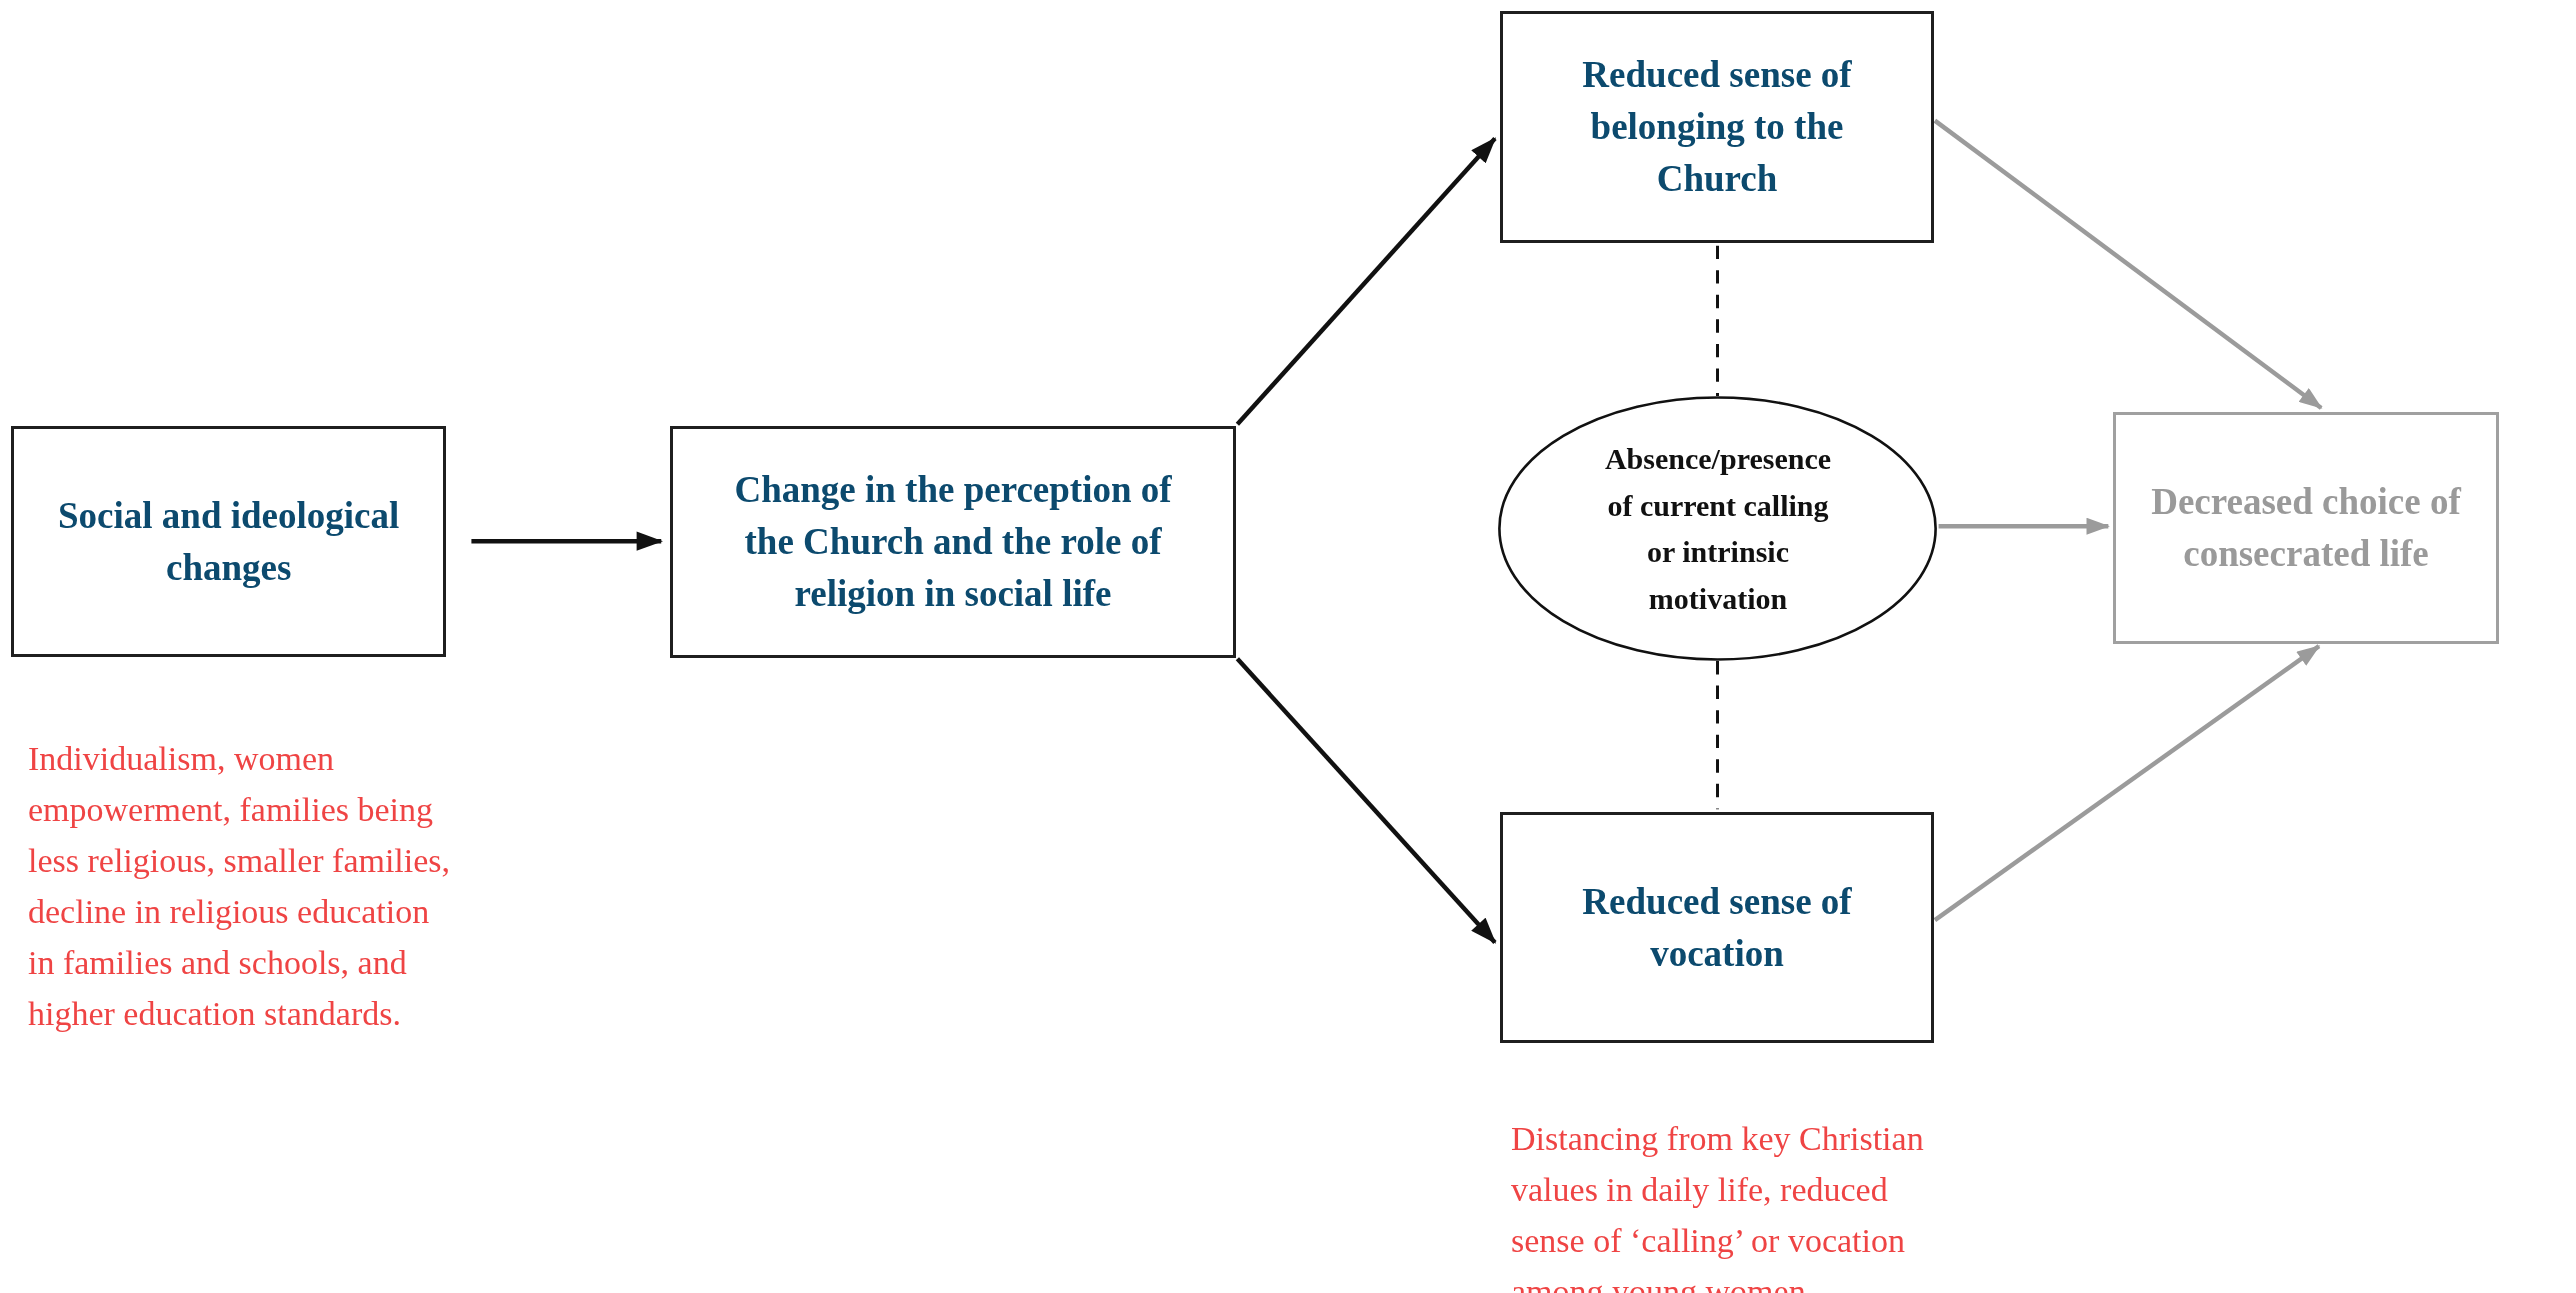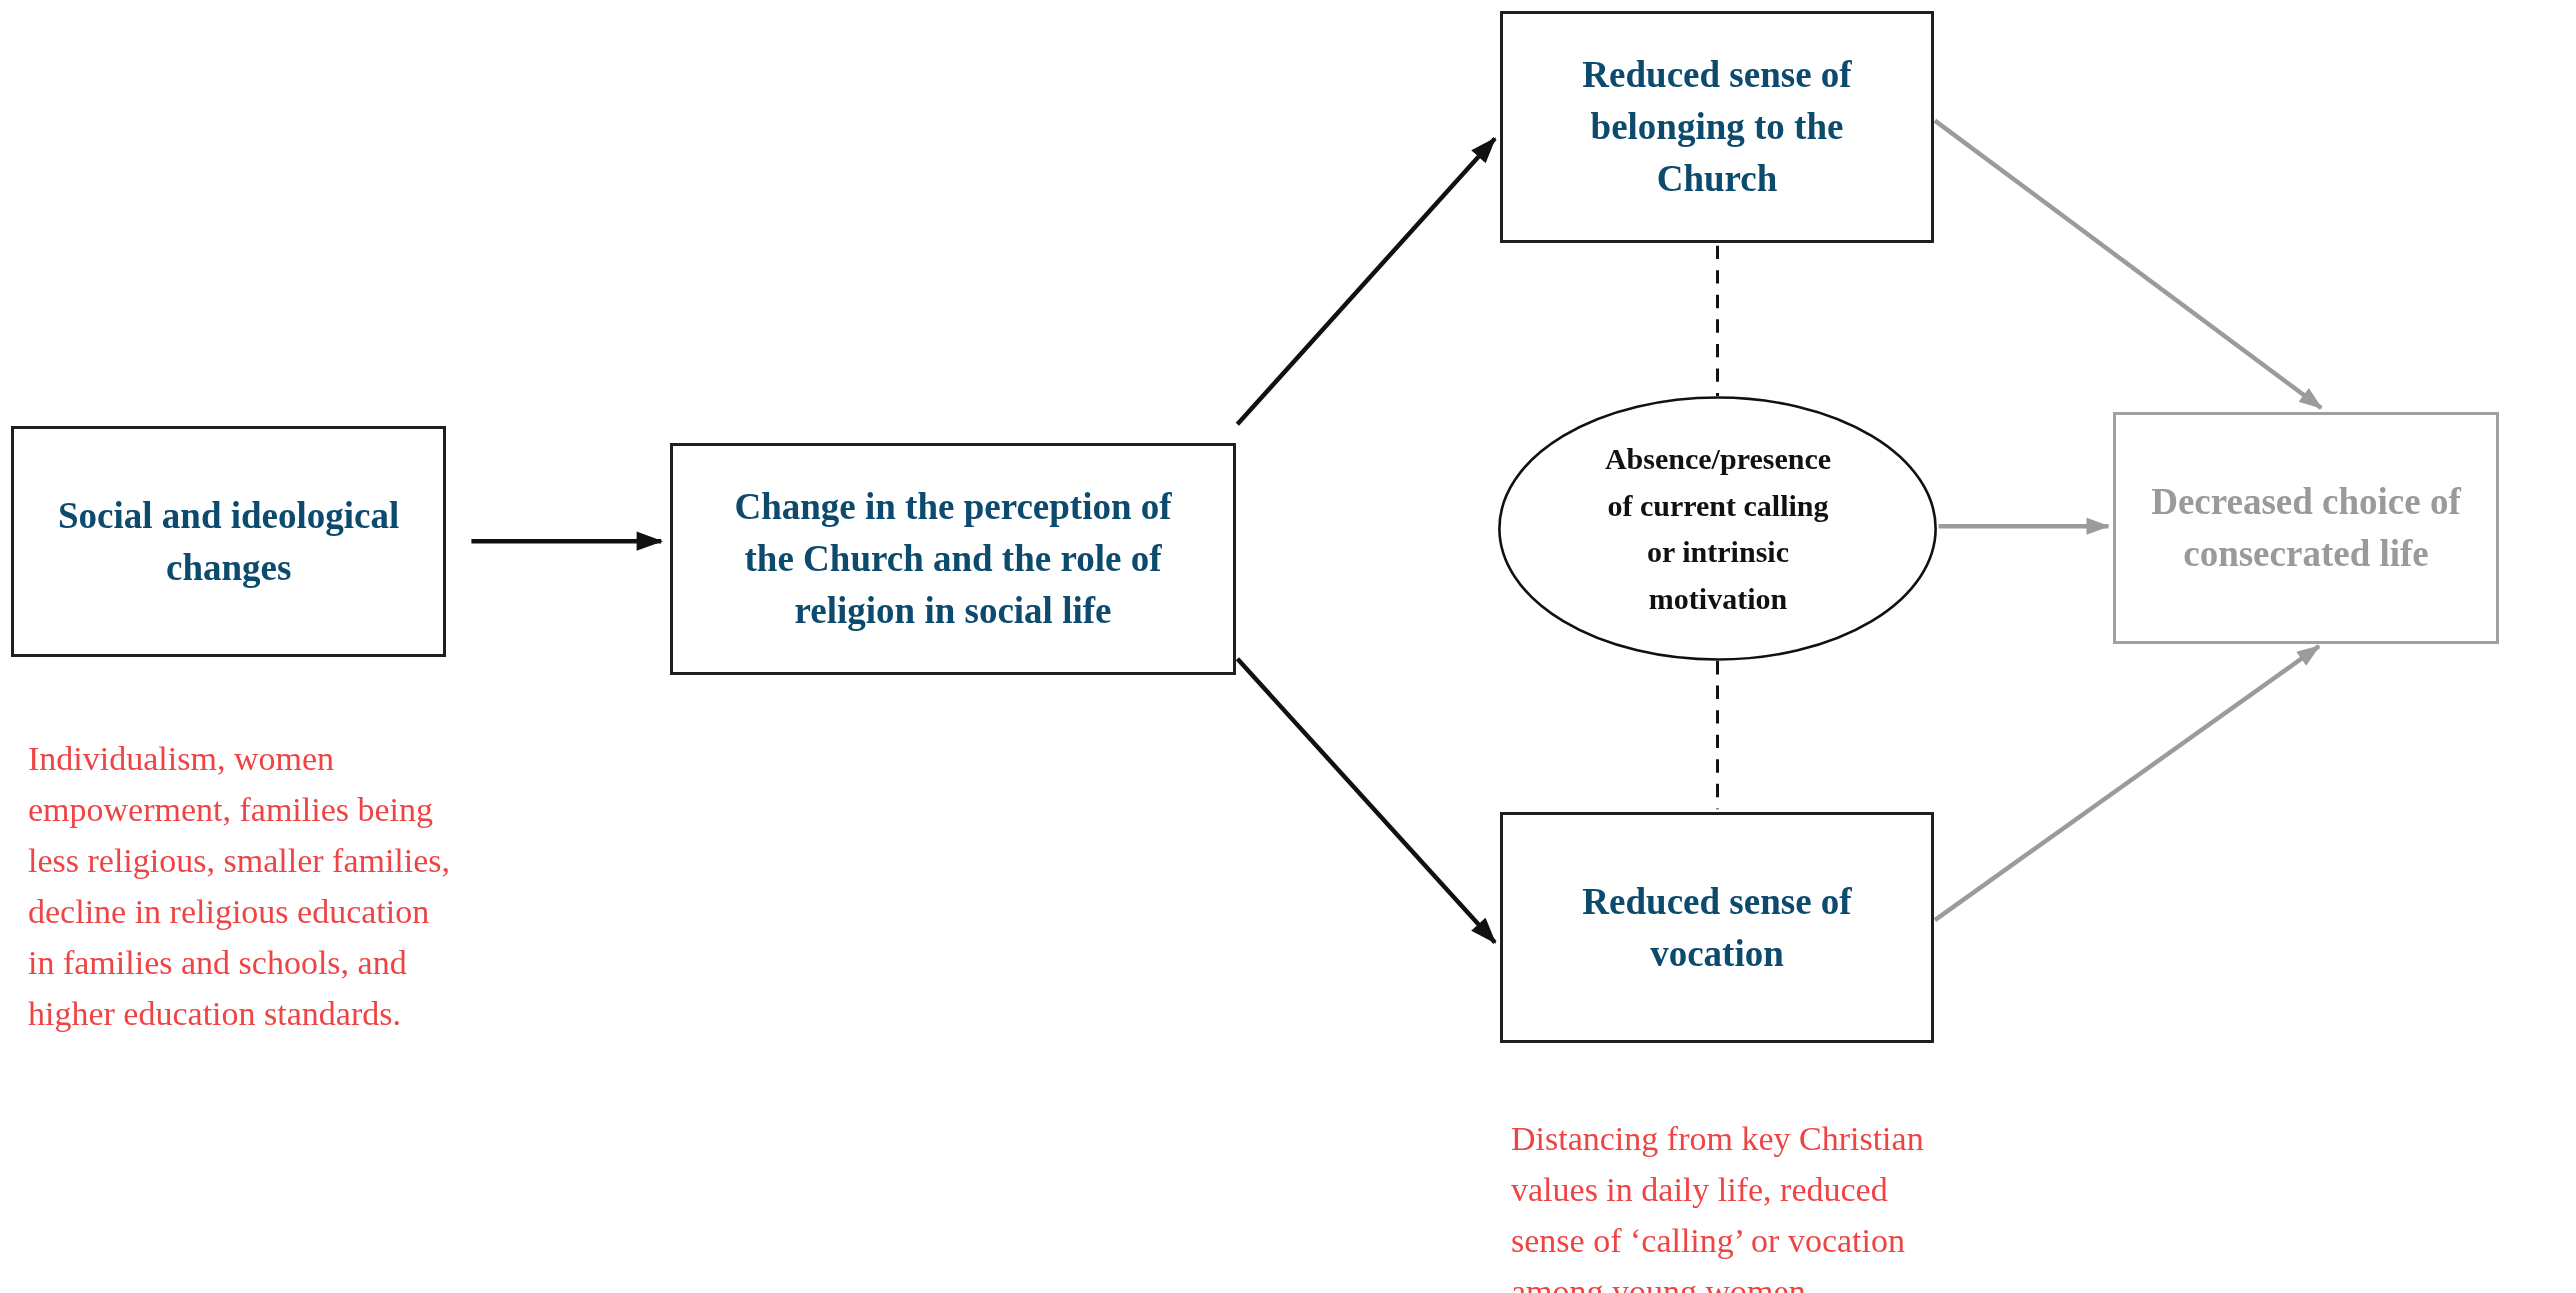--- a/index.html
+++ b/index.html
@@ -94,21 +94,21 @@
     <line x1="2307" y1="888" x2="2307" y2="1087" stroke="#111111" stroke-width="4" stroke-dasharray="18 15"></line>
 
     <ellipse cx="2307" cy="710" rx="293" ry="176" fill="#ffffff" stroke="#111111" stroke-width="3.5"></ellipse>
   </svg>
 
   <div class="box" id="box-social" style="left:11.2px; top:426px; width:435px; height:231px;align-items:center;">
     <div class="title">Social and ideological
 changes</div>
   </div>
 
-  <div class="box" id="box-perception" style="left:670px; top:426px; width:566px; height:232px;margin-top:17px;">
+  <div class="box" id="box-perception" style="left:670px; top:426px; width:566px; height:232px;">
     <div class="title">Change in the perception of
 the Church and the role of
 religion in social life</div>
   </div>
 
   <div class="box" id="box-belonging" style="left:1500px; top:11.2px; width:434px; height:232px;">
     <div class="title">Reduced sense of
 belonging to the
 Church</div>
   </div>

